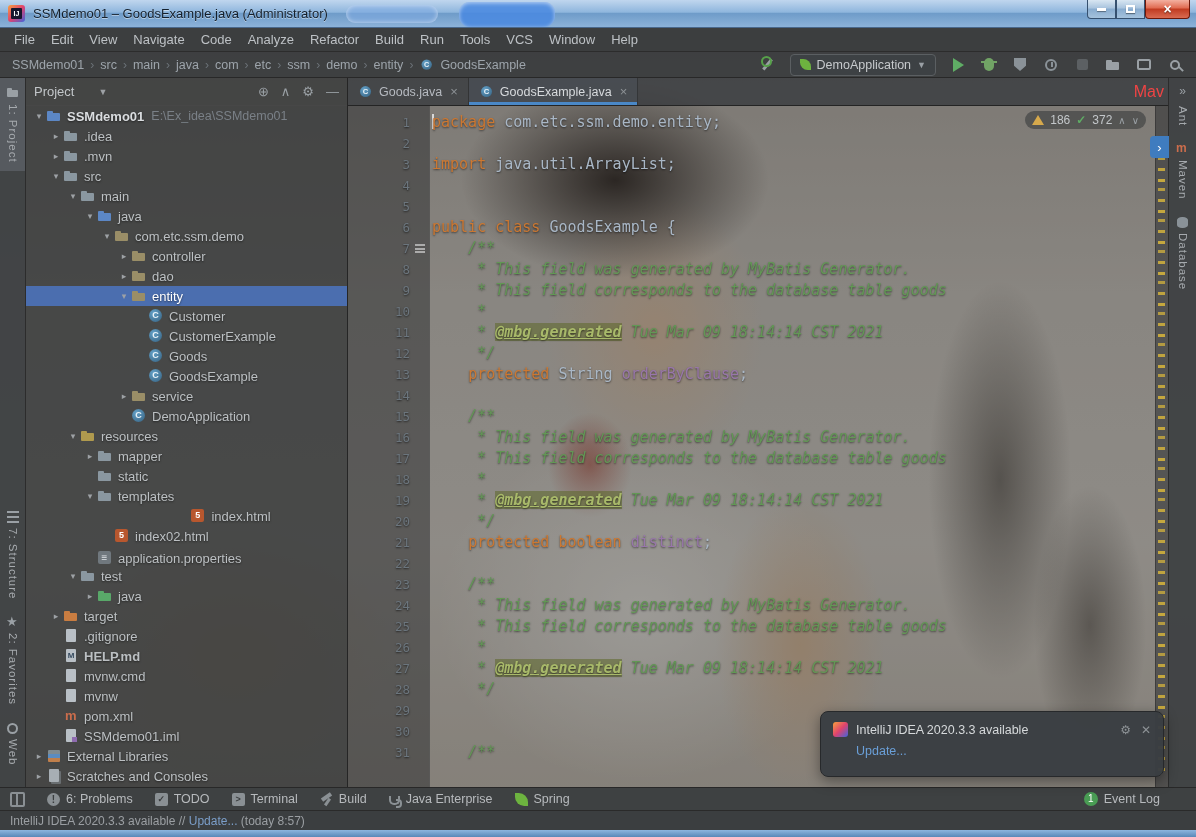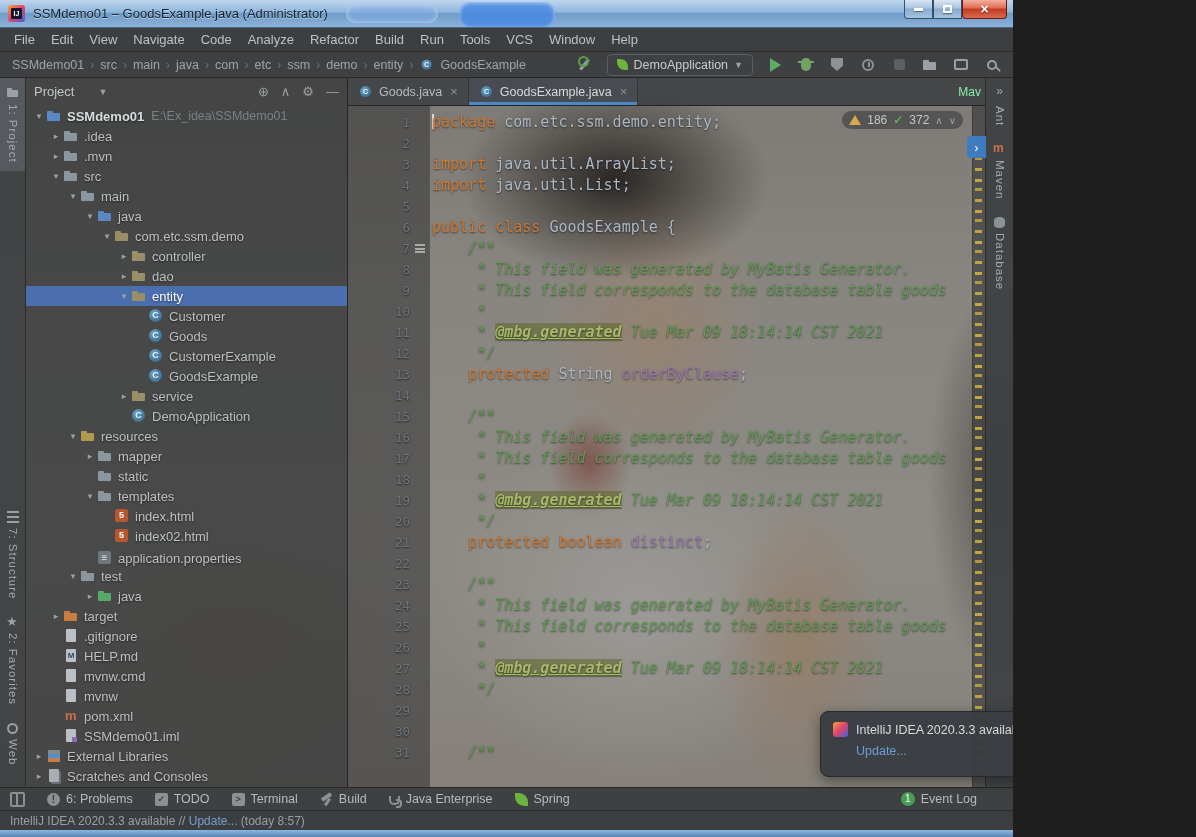--- a/index.html
+++ b/index.html
@@ -1,17 +1,17 @@
 <!DOCTYPE html>
 <html><head>
 <meta charset="utf-8">
 <style>
   *{box-sizing:border-box}
   html,body{margin:0;padding:0;background:#1e1e1e}
-  .window{position:relative;width:1013px;height:837px;overflow:hidden;background:#2b2b2b;font-family:"Liberation Sans",sans-serif;color:#bbb;cursor:default}
+  .window{position:relative;width:1196px;height:837px;overflow:hidden;background:#2b2b2b;font-family:"Liberation Sans",sans-serif;color:#bbb;cursor:default}
 
   
   .photo-bg{position:absolute;inset:0;background:
     radial-gradient(220px 140px at 615px 180px, rgba(42,32,25,0.95), rgba(42,32,25,0) 70%),
     radial-gradient(150px 190px at 655px 330px, rgba(226,193,160,0.95), rgba(226,193,160,0) 72%),
     radial-gradient(120px 215px at 800px 645px, rgba(222,186,148,0.92), rgba(222,186,148,0) 70%),
     radial-gradient(270px 230px at 640px 610px, rgba(240,236,228,0.88), rgba(240,236,228,0) 75%),
     radial-gradient(210px 170px at 235px 655px, rgba(214,190,160,0.85), rgba(214,190,160,0) 75%),
     radial-gradient(60px 75px at 590px 465px, rgba(172,58,38,0.65), rgba(172,58,38,0) 70%),
     radial-gradient(95px 265px at 1000px 480px, rgba(45,38,30,0.55), rgba(45,38,30,0) 75%),
@@ -113,21 +113,21 @@
   .ic-libs::before{content:"";position:absolute;left:2px;top:2px;width:12px;height:12px;border-radius:1px;background:linear-gradient(#7f8b91 0 32%,#5b8cc0 36% 64%,#c07f4b 68% 100%)}
   .ic-scratch::before{content:"";position:absolute;left:3px;top:1px;width:10px;height:13px;background:#a7aeb4;border-radius:1px;box-shadow:2px 2px 0 rgba(120,127,132,.7)}
 
   
   .editor-wrap{position:absolute;left:348px;right:28px;top:0;bottom:0}
   .tabbar{position:absolute;top:0;left:0;right:0;height:28px;background:rgba(56,59,62,.9);border-bottom:1px solid #242424;display:flex;align-items:stretch}
   .tab{display:flex;align-items:center;gap:6px;padding:0 10px;font-size:12.5px;color:#b6bac0;border-right:1px solid rgba(40,40,40,.6)}
   .tab.active{background:rgba(73,78,84,.85);box-shadow:inset 0 -3px 0 #4a88c7;color:#d7dadd}
   .tab .ic{transform:scale(.85);width:15px}
   .tab-close{color:#8d9296;font-size:13px;margin-left:2px}
-  .tab-corner{margin-left:auto;align-self:center;padding-right:4px;font-size:12px;color:#86efac}
+  .tab-corner{margin-left:auto;align-self:center;padding-right:4px;font-size:16px;color:#ef4444}
   .editor{position:absolute;top:28px;left:0;right:0;bottom:0;background:rgba(36,38,40,.4);overflow:hidden}
   .gutter-bg{position:absolute;left:0;top:0;bottom:0;width:82px;background:rgba(40,42,44,.5);border-right:1px solid rgba(95,95,95,.35)}
   .code-scroll{position:absolute;inset:0;padding-top:6px;font-family:"DejaVu Sans Mono",monospace;font-size:15px}
   .code-row{position:relative;height:21px}
   .ln{position:absolute;left:0;top:0;width:62px;text-align:right;color:#6b757d;font-size:12.5px;line-height:21px;font-family:"DejaVu Sans Mono",monospace;text-shadow:0 1px 2px rgba(0,0,0,.6)}
   .gutter-mark{position:absolute;left:67px;top:6px;width:10px;height:9px;background:linear-gradient(#c8c8c8 0 2px,transparent 2px 4px,#c8c8c8 4px 6px,transparent 6px 7px,#c8c8c8 7px 9px);opacity:.75}
   .txt{position:absolute;left:84px;top:0;line-height:21px;white-space:pre}
   .txt span{text-shadow:0 1px 2px rgba(0,0,0,.55)}
   .sg-k{color:#cc7832}
   .sg-p{color:#a9b7c6}
@@ -373,26 +373,26 @@
             <span class="tree-label">entity</span>
           </div>
           <div class="tree-row" style="padding-left: 108px;">
             <span class="chev"></span>
             <span class="ic ic-class"></span>
             <span class="tree-label">Customer</span>
           </div>
           <div class="tree-row" style="padding-left: 108px;">
             <span class="chev"></span>
             <span class="ic ic-class"></span>
+            <span class="tree-label">CustomerExample</span>
+          </div>
+          <div class="tree-row" style="padding-left: 108px;">
+            <span class="chev"></span>
+            <span class="ic ic-class"></span>
             <span class="tree-label">Goods</span>
-          </div>
-          <div class="tree-row" style="padding-left: 108px;">
-            <span class="chev"></span>
-            <span class="ic ic-class"></span>
-            <span class="tree-label">CustomerExample</span>
           </div>
           <div class="tree-row" style="padding-left: 108px;">
             <span class="chev"></span>
             <span class="ic ic-class"></span>
             <span class="tree-label">GoodsExample</span>
           </div>
           <div class="tree-row" style="padding-left: 91px;">
             <span class="chev">▸</span>
             <span class="ic ic-folder ic-tan"></span>
             <span class="tree-label">service</span>
@@ -415,21 +415,21 @@
           <div class="tree-row" style="padding-left: 57px;">
             <span class="chev"></span>
             <span class="ic ic-folder"></span>
             <span class="tree-label">static</span>
           </div>
           <div class="tree-row" style="padding-left: 57px;">
             <span class="chev">▾</span>
             <span class="ic ic-folder"></span>
             <span class="tree-label">templates</span>
           </div>
-          <div class="tree-row" style="padding-left: 74px;">
+          <div class="tree-row" style="padding-left: 74px; justify-content: center;">
             <span class="chev"></span>
             <span class="ic ic-html"></span>
             <span class="tree-label">index.html</span>
           </div>
           <div class="tree-row" style="padding-left: 74px;">
             <span class="chev"></span>
             <span class="ic ic-html"></span>
             <span class="tree-label">index02.html</span>
           </div>
           <div class="tree-row" style="padding-left: 57px; align-items: flex-end;">
@@ -450,21 +450,21 @@
           <div class="tree-row" style="padding-left: 23px;">
             <span class="chev">▸</span>
             <span class="ic ic-folder ic-orange"></span>
             <span class="tree-label">target</span>
           </div>
           <div class="tree-row" style="padding-left: 23px;">
             <span class="chev"></span>
             <span class="ic ic-file"></span>
             <span class="tree-label">.gitignore</span>
           </div>
-          <div class="tree-row" style="padding-left: 23px;">
+          <div class="tree-row" style="padding-left: 23px; font-weight: bold;">
             <span class="chev"></span>
             <span class="ic ic-md"></span>
             <span class="tree-label">HELP.md</span>
           </div>
           <div class="tree-row" style="padding-left: 23px;">
             <span class="chev"></span>
             <span class="ic ic-file"></span>
             <span class="tree-label">mvnw.cmd</span>
           </div>
           <div class="tree-row" style="padding-left: 23px;">
@@ -520,21 +520,20 @@
             <div class="code-row">
               <span class="ln">2</span>
               <span class="txt"></span>
             </div>
             <div class="code-row">
               <span class="ln">3</span>
               <span class="txt"><span class="sg-k">import</span><span class="sg-p"> java.util.ArrayList;</span></span>
             </div>
             <div class="code-row">
               <span class="ln">4</span>
-              <span class="txt"><span class="sg-k">import</span><span class="sg-p"> java.util.List;</span></span>
             </div>
             <div class="code-row">
               <span class="ln">5</span>
               <span class="txt"></span>
             </div>
             <div class="code-row">
               <span class="ln">6</span>
               <span class="txt"><span class="sg-k">public class</span><span class="sg-p"> GoodsExample {</span></span>
             </div>
             <div class="code-row">

